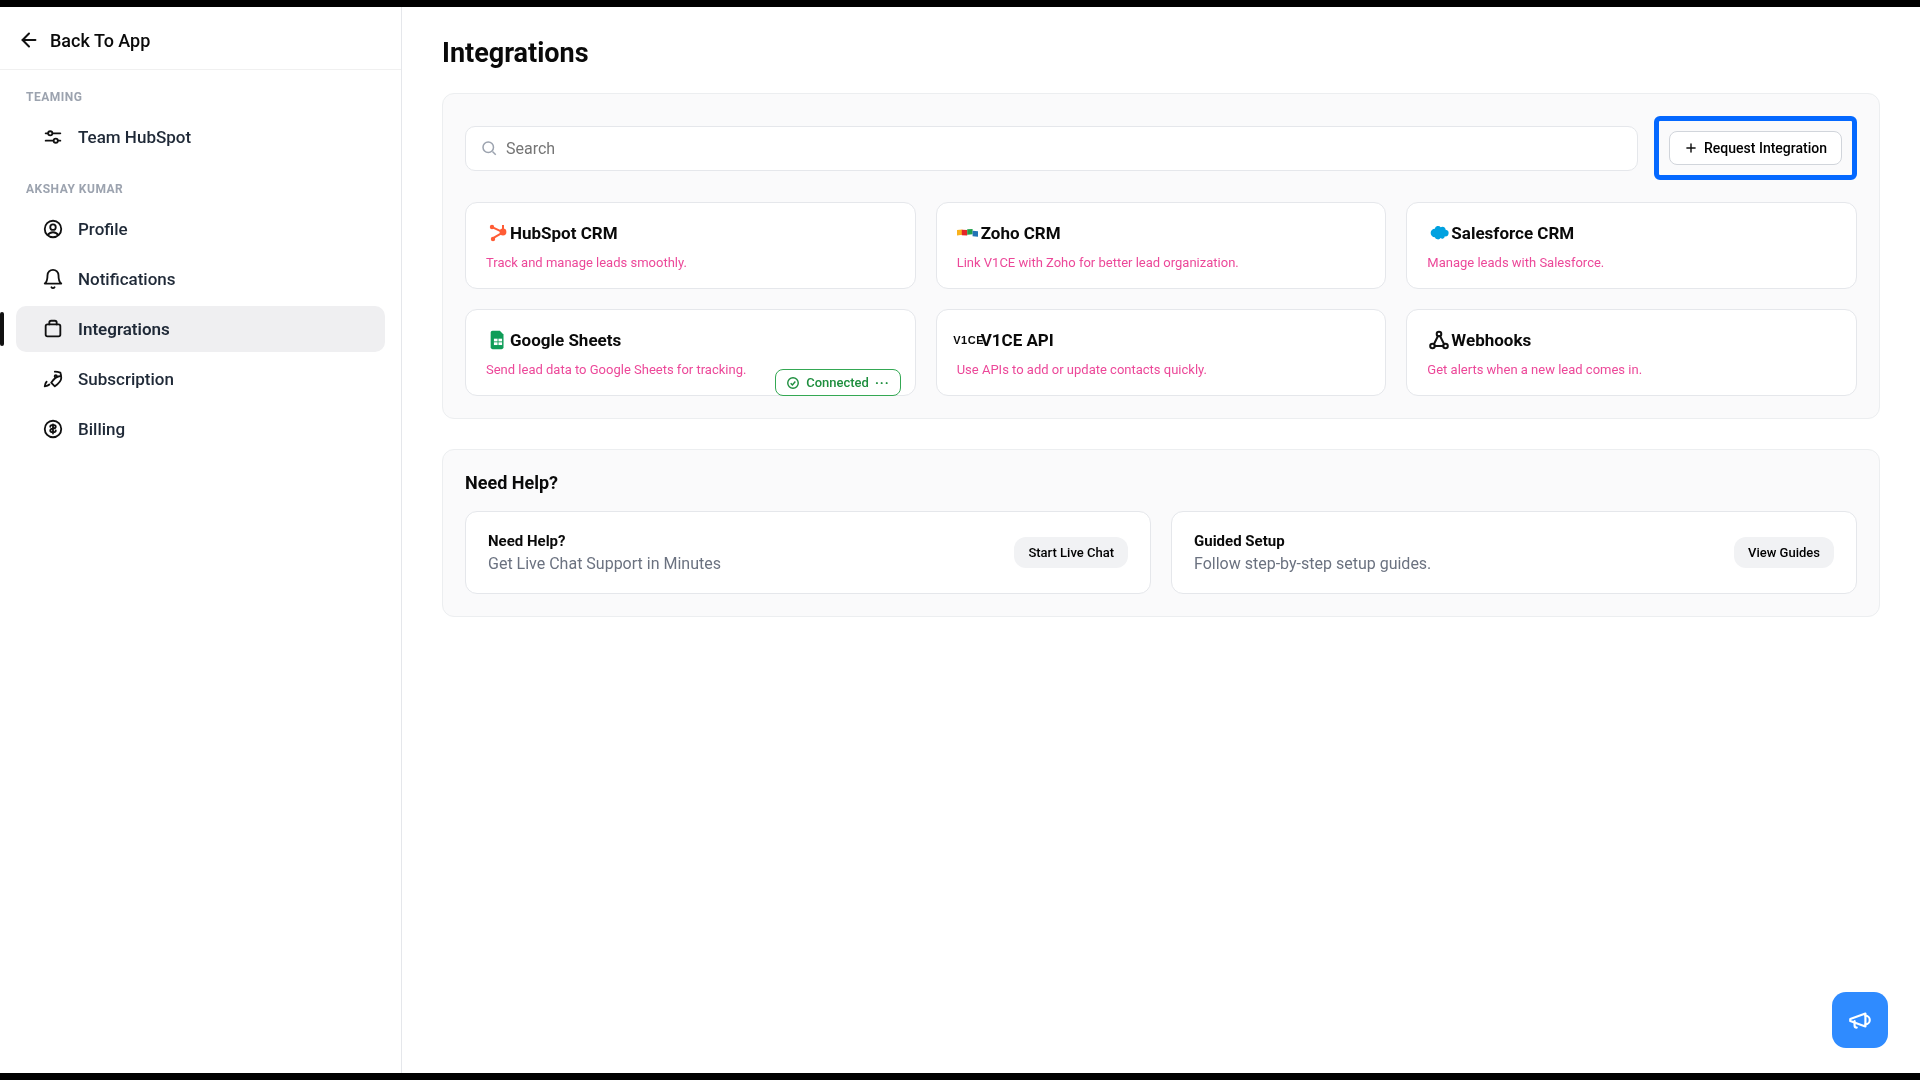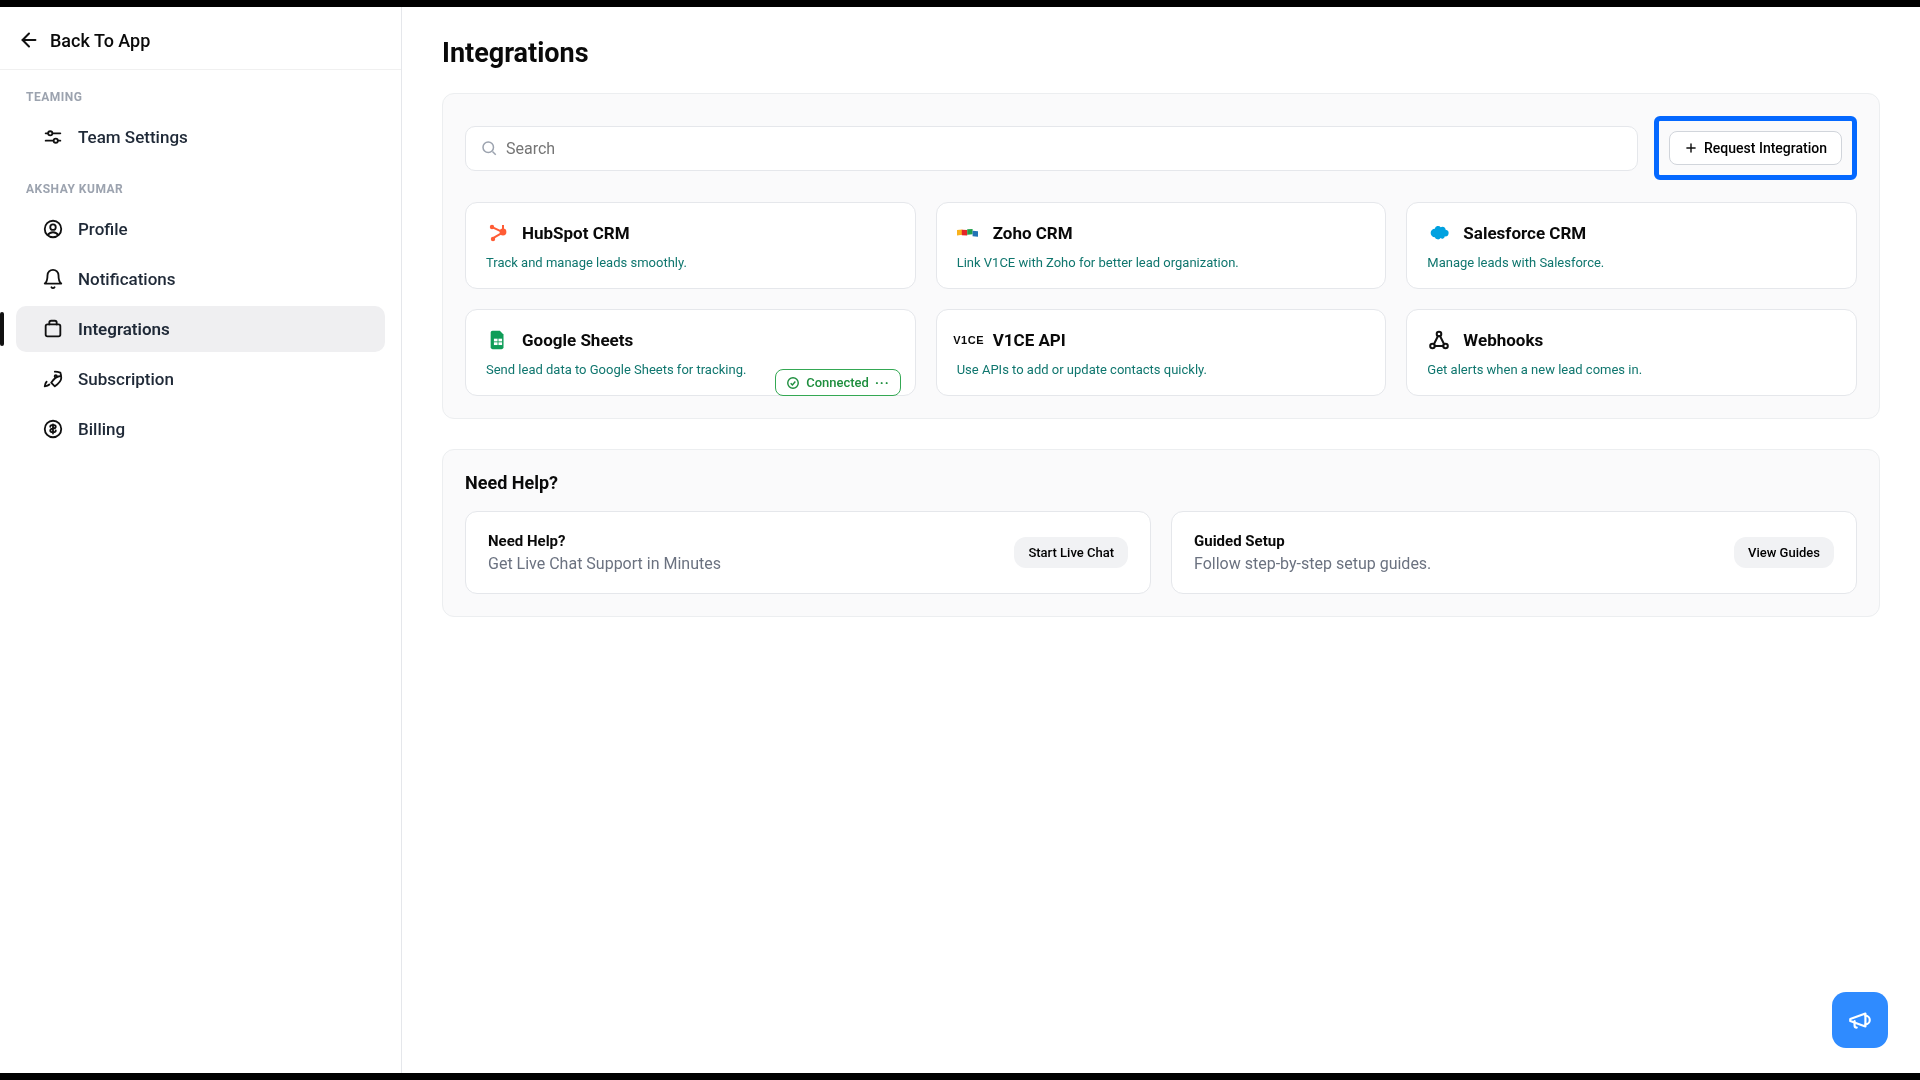--- a/index.html
+++ b/index.html
@@ -19,23 +19,23 @@
     .main { flex:1; padding:30px 40px; overflow:auto; }
     .page-title { font-size:27px; font-weight:700; margin-bottom:24px; }
     .panel { background:#fafafb; border:1px solid #eceef0; border-radius:12px; padding:22px; margin-bottom:30px; }
     .search-row { display:flex; align-items:center; gap:16px; margin-bottom:22px; }
     .search-wrap { flex:1; display:flex; align-items:center; gap:8px; background:#fff; border:1px solid #e5e7eb; border-radius:10px; padding:12px 14px; }
     .search-wrap input { border:none; outline:none; flex:1; font-size:16px; color:#374151; background:transparent; }
     .req-highlight { border:5px solid #0468ff; border-radius:6px; padding:10px; }
     .req-btn { display:flex; align-items:center; gap:6px; background:#fff; border:1px solid #d1d5db; border-radius:8px; padding:8px 14px; font-size:14px; font-weight:500; cursor:pointer; }
     .cards { display:grid; grid-template-columns:repeat(3,1fr); gap:20px; }
     .card { background:#fff; border:1px solid #e5e7eb; border-radius:12px; padding:18px 20px; cursor:pointer; position:relative; }
-    .card-head { display:flex; align-items:center; gap:12px; margin-bottom:10px; }
+    .card-head { display:flex; align-items:center; margin-bottom:10px; }
     .card-title { font-size:17px; font-weight:700; }
-    .card-desc { font-size:13px; color:#0f766e; }
+    .card-desc { font-size:13px; color:#ec4899; }
     .logo { width:24px; height:24px; flex:none; display:flex; align-items:center; justify-content:center; }
     .connected-pill { position:absolute; top:14px; right:14px; display:flex; align-items:center; gap:6px; border:1px solid #34a853; color:#1e8e3e; background:#fff; padding:5px 10px; border-radius:8px; font-size:13px; font-weight:500;margin-top:45px; }
     .three-dots { color:#1e8e3e; font-weight:700; letter-spacing:1px; }
     .help-title { font-size:18px; font-weight:700; margin-bottom:18px; }
     .help-grid { display:grid; grid-template-columns:1fr 1fr; gap:20px; }
     .help-card { background:#fff; border:1px solid #e5e7eb; border-radius:12px; padding:20px 22px; display:flex; align-items:center; justify-content:space-between; }
     .help-card-title { font-size:15px; font-weight:700; margin-bottom:4px; }
     .help-card-desc { font-size:16px; color:#6b7280; }
     .help-btn { background:#f1f2f4; border:none; border-radius:12px; padding:8px 14px; font-size:13px; font-weight:500; cursor:pointer;text-align:center; }
     .fab { position:fixed; right:32px; bottom:32px; width:56px; height:56px; border-radius:14px; background:#2f8bff; display:flex; align-items:center; justify-content:center; cursor:pointer; }
@@ -58,21 +58,21 @@
     </div>
 
     <div class="section-label">TEAMING</div>
     <div class="nav-item">
       <svg class="nav-icon" viewBox="0 0 24 24" fill="none" stroke="#111" stroke-width="2" stroke-linecap="round">
           <line x1="4" y1="8" x2="20" y2="8"></line>
           <circle cx="9" cy="8" r="2.3" fill="#fff"></circle>
           <line x1="4" y1="16" x2="20" y2="16"></line>
           <circle cx="15" cy="16" r="2.3" fill="#fff"></circle>
         </svg>
-      <span>Team Settings</span>
+      <span>Team HubSpot</span>
     </div>
 
     <div class="section-label">AKSHAY KUMAR</div>
 
     <div class="nav-item">
       <svg class="nav-icon" viewBox="0 0 24 24" fill="none" stroke="#111" stroke-width="2">
           <circle cx="12" cy="12" r="9"></circle>
           <circle cx="12" cy="10" r="3"></circle>
           <path d="M6 19c1.5-2.5 4-3.5 6-3.5s4.5 1 6 3.5"></path>
         </svg>

